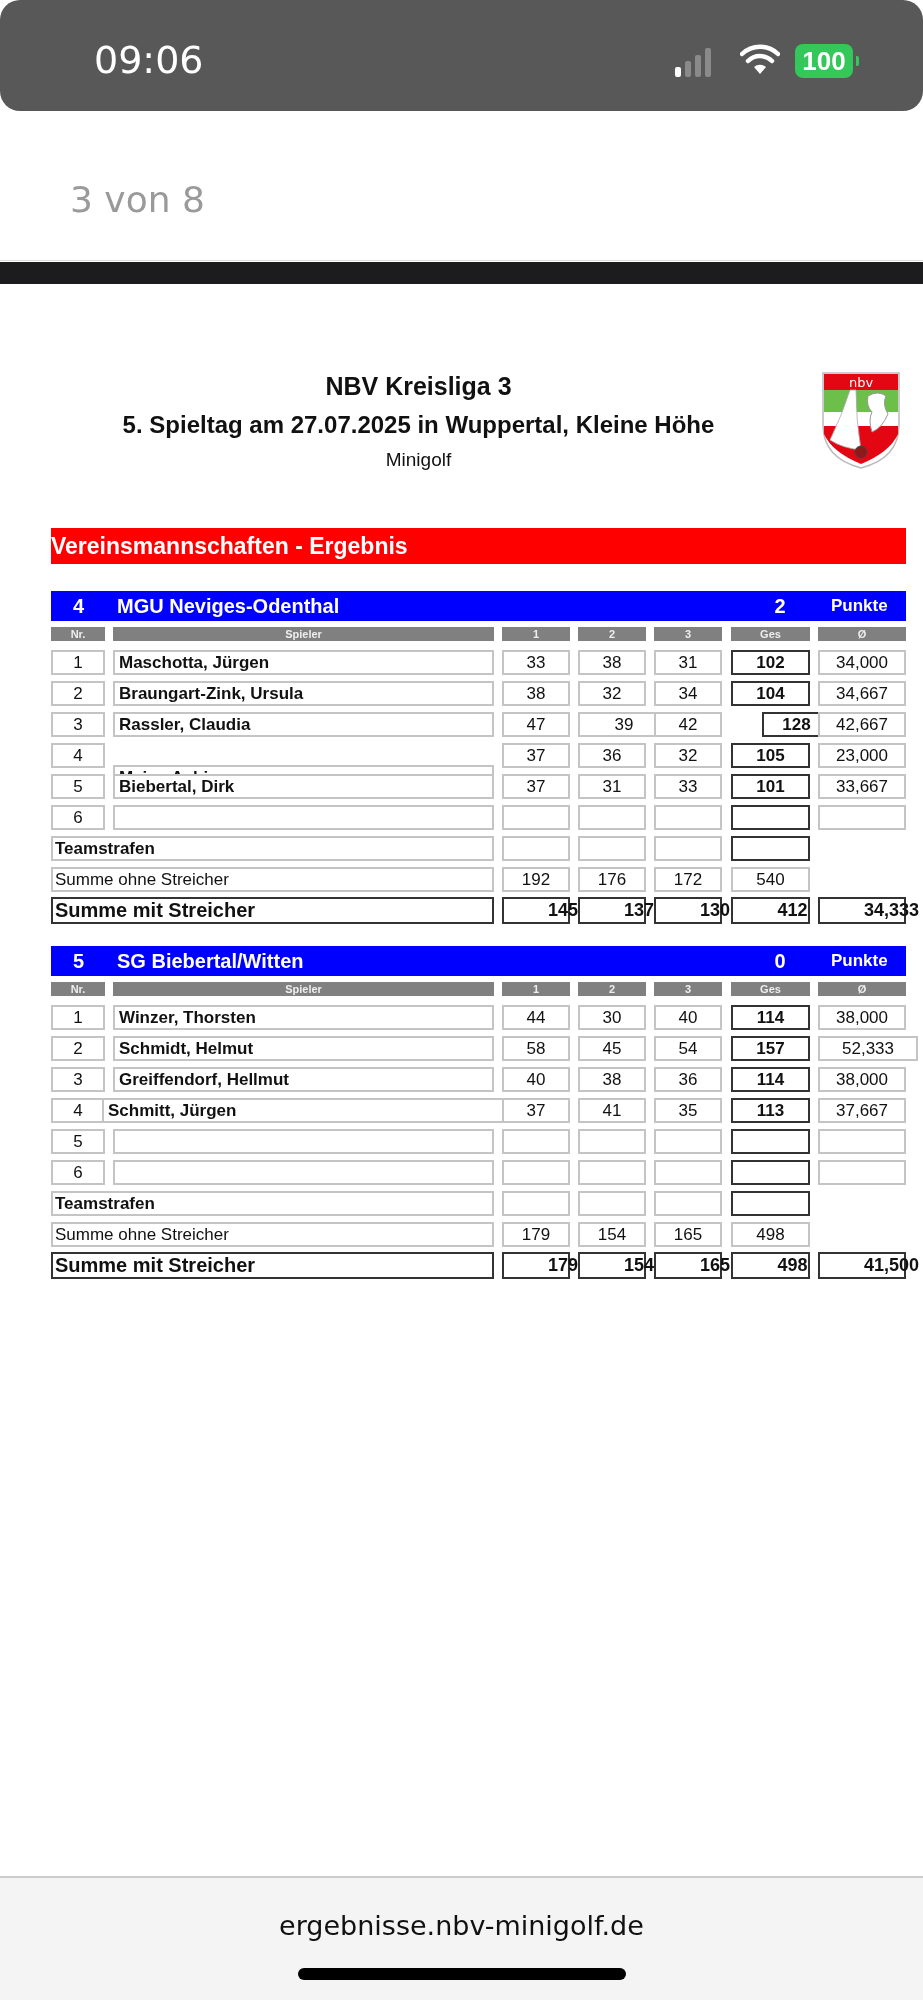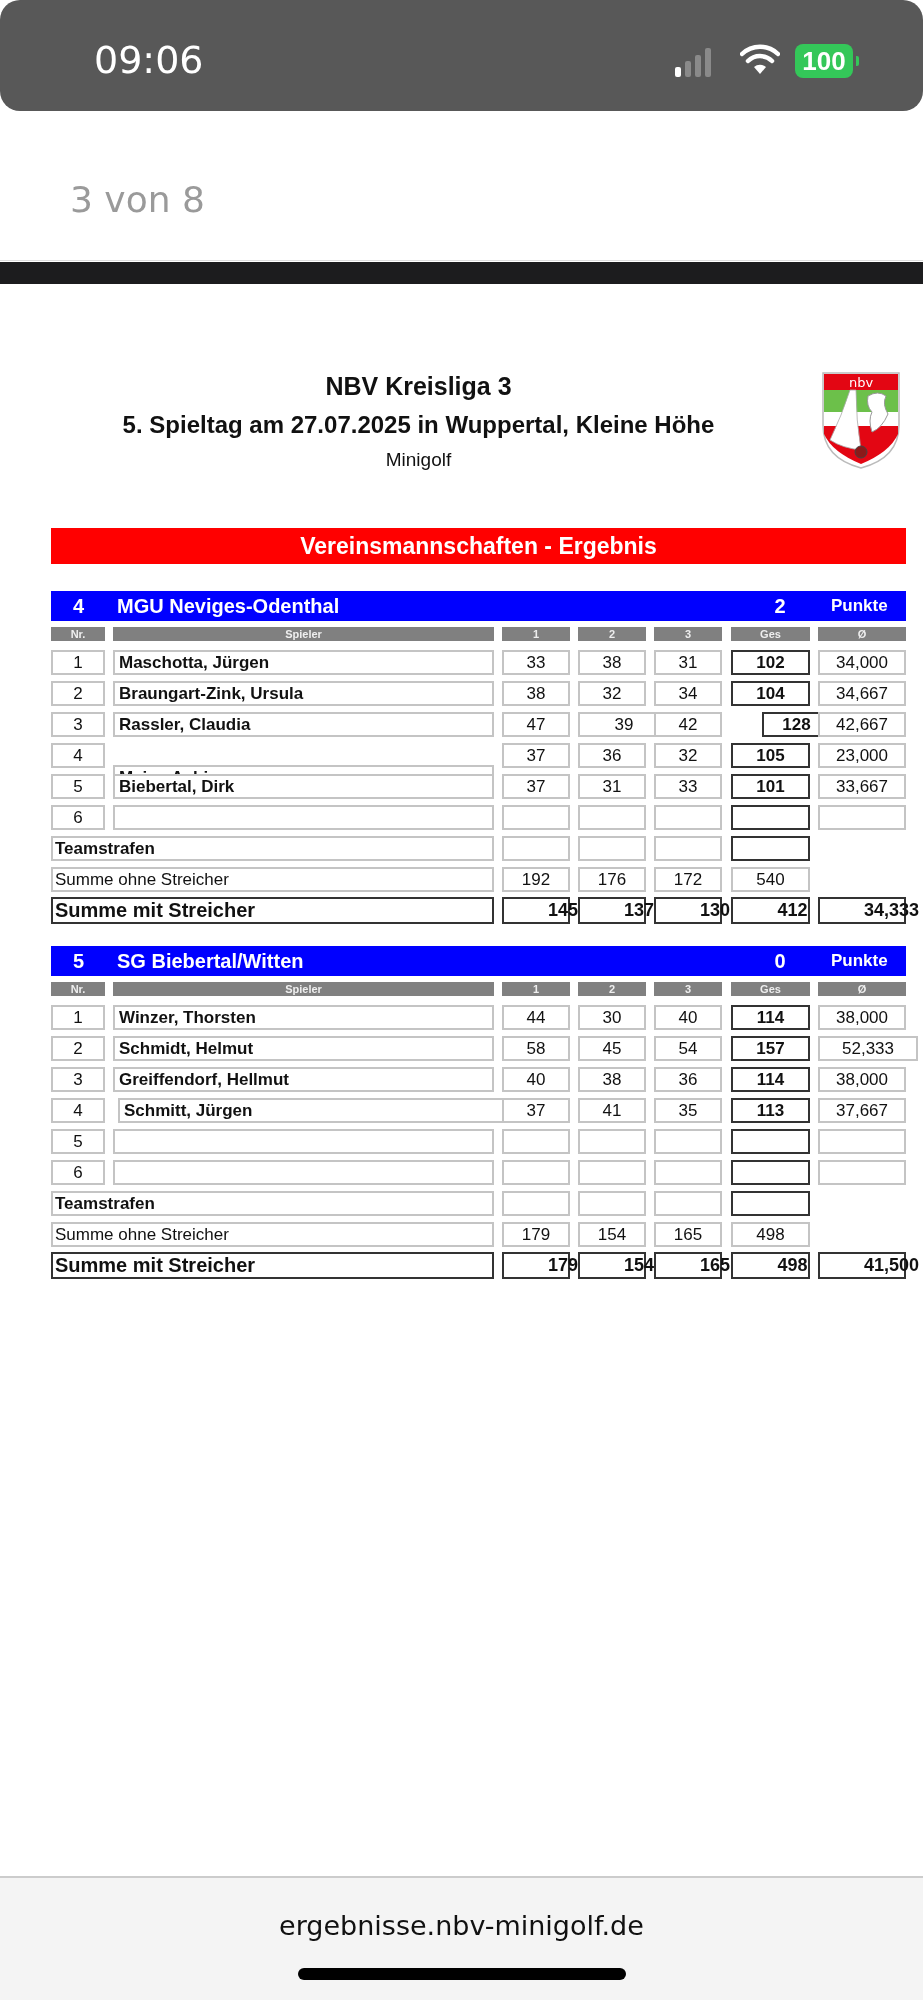--- a/index.html
+++ b/index.html
@@ -17,21 +17,21 @@
   .pagebar { position: absolute; left: 0; top: 111px; width: 923px; height: 150px; background: #fff; border-bottom: 1px solid #ddd; }
   .page-indicator { position: absolute; left: 70px; top: 68px; font-size: 36px; color: #9a9a9a; font-family: "DejaVu Sans", sans-serif; }
   .darkbar { position: absolute; left: 0; top: 262px; width: 923px; height: 22px; background: #1c1c1e; }
 
   .doc-title { position: absolute; left: 0; width: 923px; text-align: center; font-weight: bold; color: #111; }
   .t1 { top: 372px; font-size: 25px; left: -43px; }
   .t2 { top: 411px; font-size: 24px; left: -43px; }
   .t3 { top: 449px; font-size: 19px; font-weight: normal; left: -43px; }
   .logo { position: absolute; left: 820px; top: 370px; width: 82px; height: 100px; }
 
-  .red-banner { position: absolute; left: 51px; top: 528px; width: 855px; height: 36px; background: #ff0000; color: #fff; font-weight: bold; font-size: 23px; text-align: center; line-height: 36px; }
+  .red-banner { position: absolute; left: 51px; top: 528px; width: 855px; height: 36px; background: #ff0000; color: #fff; font-weight: bold; font-size: 23px; text-align: left; line-height: 36px; }
 
   .team-head { position: absolute; left: 51px; width: 855px; height: 30px; background: #0000ff; color: #fff; font-weight: bold; font-size: 20px; line-height: 30px; }
   .team-head .rank { position: absolute; left: 22px; }
   .team-head .name { position: absolute; left: 66px; }
   .team-head .pts { position: absolute; left: 714px; width: 30px; text-align: center; }
   .team-head .punkte { position: absolute; left: 780px; font-size: 17px; }
 
   .colhead { position: absolute; height: 14px; background: #808080; color: #eee; font-size: 11px; font-weight: bold; text-align: center; line-height: 14px; }
 
   .cell { position: absolute; height: 25px; border: 2px solid #c4c4c4; background: #fff; font-size: 17px; line-height: 21px; text-align: center; color: #111; }
@@ -228,21 +228,21 @@
     <div class="cell" style="top:1067px;left:51px;width:54px">3</div>
     <div class="cell name" style="top:1067px;left:113px;width:381px">Greiffendorf, Hellmut</div>
     <div class="cell" style="top:1067px;left:502px;width:68px">40</div>
     <div class="cell" style="top:1067px;left:578px;width:68px">38</div>
     <div class="cell" style="top:1067px;left:654px;width:68px">36</div>
     <div class="cell ges" style="top:1067px;left:731px;width:79px">114</div>
     <div class="cell" style="top:1067px;left:818px;width:88px">38,000</div>
   </div>
   <div>
     <div class="cell" style="top:1098px;left:51px;width:54px">4</div>
-    <div class="cell name" style="top:1098px;left:118px;width:411px">Schmitt, Jürgen</div>
+    <div class="cell name" style="top:1098px;left:102px;width:411px">Schmitt, Jürgen</div>
     <div class="cell" style="top:1098px;left:502px;width:68px">37</div>
     <div class="cell" style="top:1098px;left:578px;width:68px">41</div>
     <div class="cell" style="top:1098px;left:654px;width:68px">35</div>
     <div class="cell ges" style="top:1098px;left:731px;width:79px">113</div>
     <div class="cell" style="top:1098px;left:818px;width:88px">37,667</div>
   </div>
   <div>
     <div class="cell" style="top:1129px;left:51px;width:54px">5</div>
     <div class="cell name" style="top:1129px;left:113px;width:381px"></div>
     <div class="cell" style="top:1129px;left:502px;width:68px"></div>

